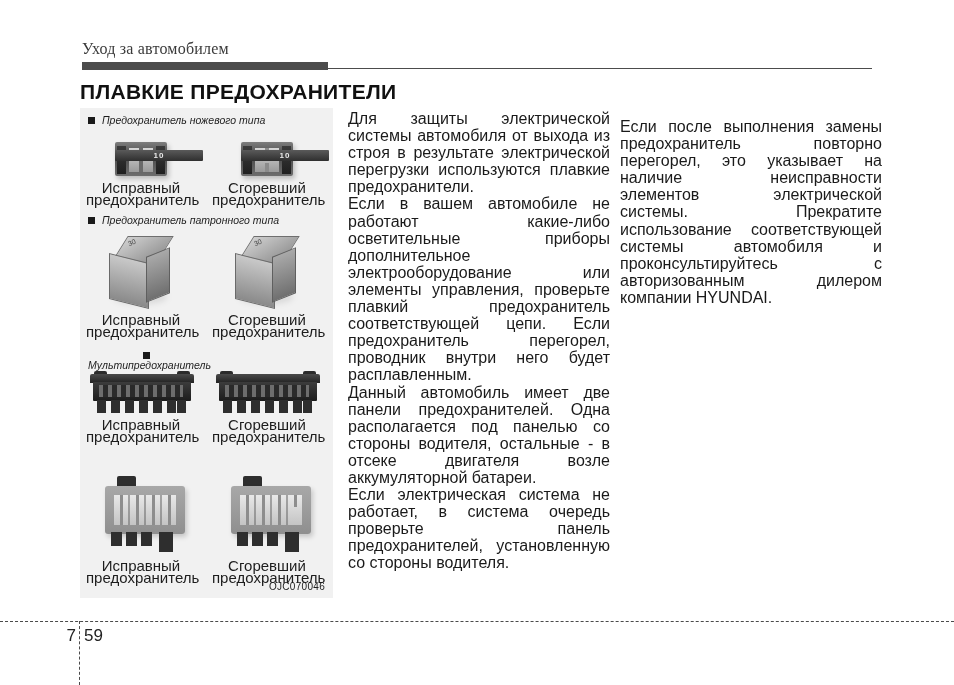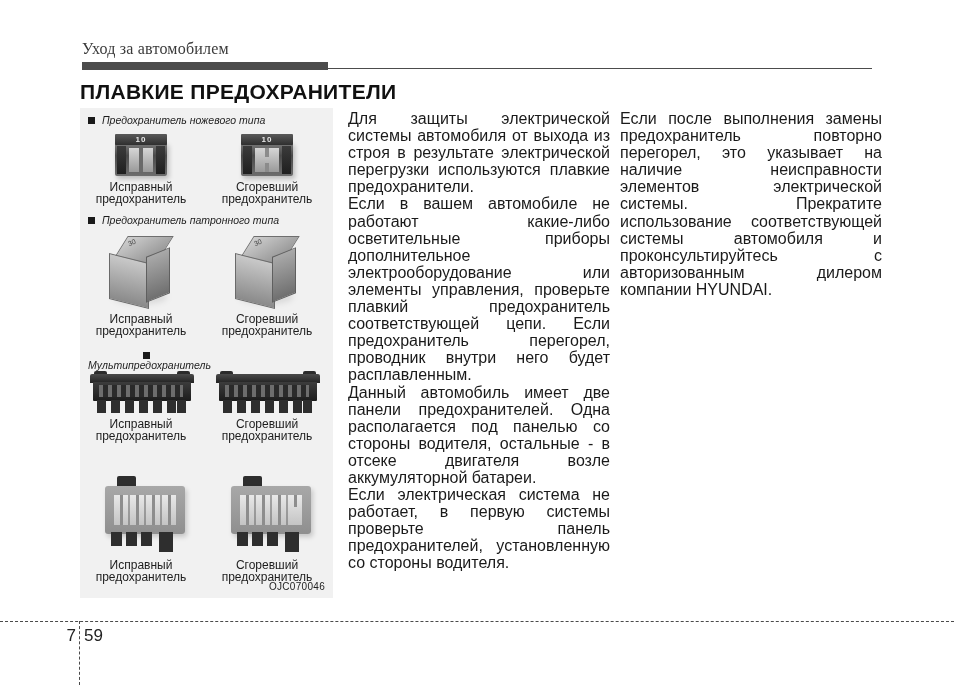--- a/index.html
+++ b/index.html
@@ -86,21 +86,21 @@
     width: 7px;
     height: 7px;
     background: #1a1a1a;
     margin-right: 7px;
     flex: none;
   }
   .cap {
     position: absolute;
     width: 110px;
     text-align: center;
-    font-size: 12px;
+    font-size: 15px;
     line-height: 11.5px;
     color: #1d1d1d;
   }
   #figure-code {
     position: absolute;
     right: 8px;
     bottom: 6px;
     font-size: 10px;
     color: #222;
     letter-spacing: 0.3px;
@@ -118,25 +118,26 @@
     top: 10px;
     width: 52px;
     height: 34px;
     background: linear-gradient(180deg, #7d7d7d 0%, #4a4a4a 40%, #6d6d6d 100%);
     border-radius: 2px;
     box-shadow: 2px 3px 5px rgba(0,0,0,0.22);
   }
   .blade .top {
     position: absolute;
     left: 4px;
-    top: 2px;
+    top: 18px;
     width: 52px;
     height: 11px;
     background: linear-gradient(180deg, #5a5a5a, #2f2f2f);
     border-radius: 1px;
+    padding-left: 36px;
   }
   .blade .top .num {
     position: absolute;
     left: 0; right: 0; top: 0px;
     text-align: center;
     font-size: 8px;
     font-weight: bold;
     color: #e9e9e9;
     letter-spacing: 1px;
     line-height: 11px;
@@ -369,21 +370,21 @@
     position: absolute;
     top: 110px;
     width: 262px;
     font-size: 16px;
     line-height: 17.1px;
     color: #1a1a1a;
     text-align: justify;
     text-justify: inter-word;
   }
   #col-mid { left: 348px; }
-  #col-right { left: 620px; }
+  #col-right { left: 620px; margin-top: 8px; }
   .col p {
     margin: 0 0 0 0;
   }
   .col p.italic {
     font-style: italic;
   }
 
   
   #footer-rule {
     position: absolute;
@@ -590,21 +591,21 @@
     <div>предохранитель</div>
   </div>
 
   <div id="figure-code">OJC070046</div>
 </div>
 
 <div class="col" id="col-mid">
   <p>Для защиты электрической системы автомобиля от выхода из строя в результате электрической перегрузки используются плавкие предохранители.</p>
   <p>Если в вашем автомобиле не работают какие-либо осветительные приборы дополнительное электрооборудование или элементы управления, проверьте плавкий предохранитель соответствующей цепи. Если предохранитель перегорел, проводник внутри него будет расплавленным.</p>
   <p>Данный автомобиль имеет две панели предохранителей. Одна располагается под панелью со стороны водителя, остальные - в отсеке двигателя возле аккумуляторной батареи.</p>
-  <p>Если электрическая система не работает, в первую системы проверьте панель предохранителей, установленную со стороны водителя.</p>
+  <p>Если электрическая система не работает, в система очередь проверьте панель предохранителей, установленную со стороны водителя.</p>
 </div>
 
 <div class="col" id="col-right">
   <p>Если после выполнения замены предохранитель повторно перегорел, это указывает на наличие неисправности элементов электрической системы. Прекратите использование соответствующей системы автомобиля и проконсультируйтесь с авторизованным дилером компании HYUNDAI.</p>
 </div>
 
 <div id="footer-rule"></div>
 <div id="footer-vrule"></div>
 <div id="page-chapter">7</div>
 <div id="page-number">59</div>

